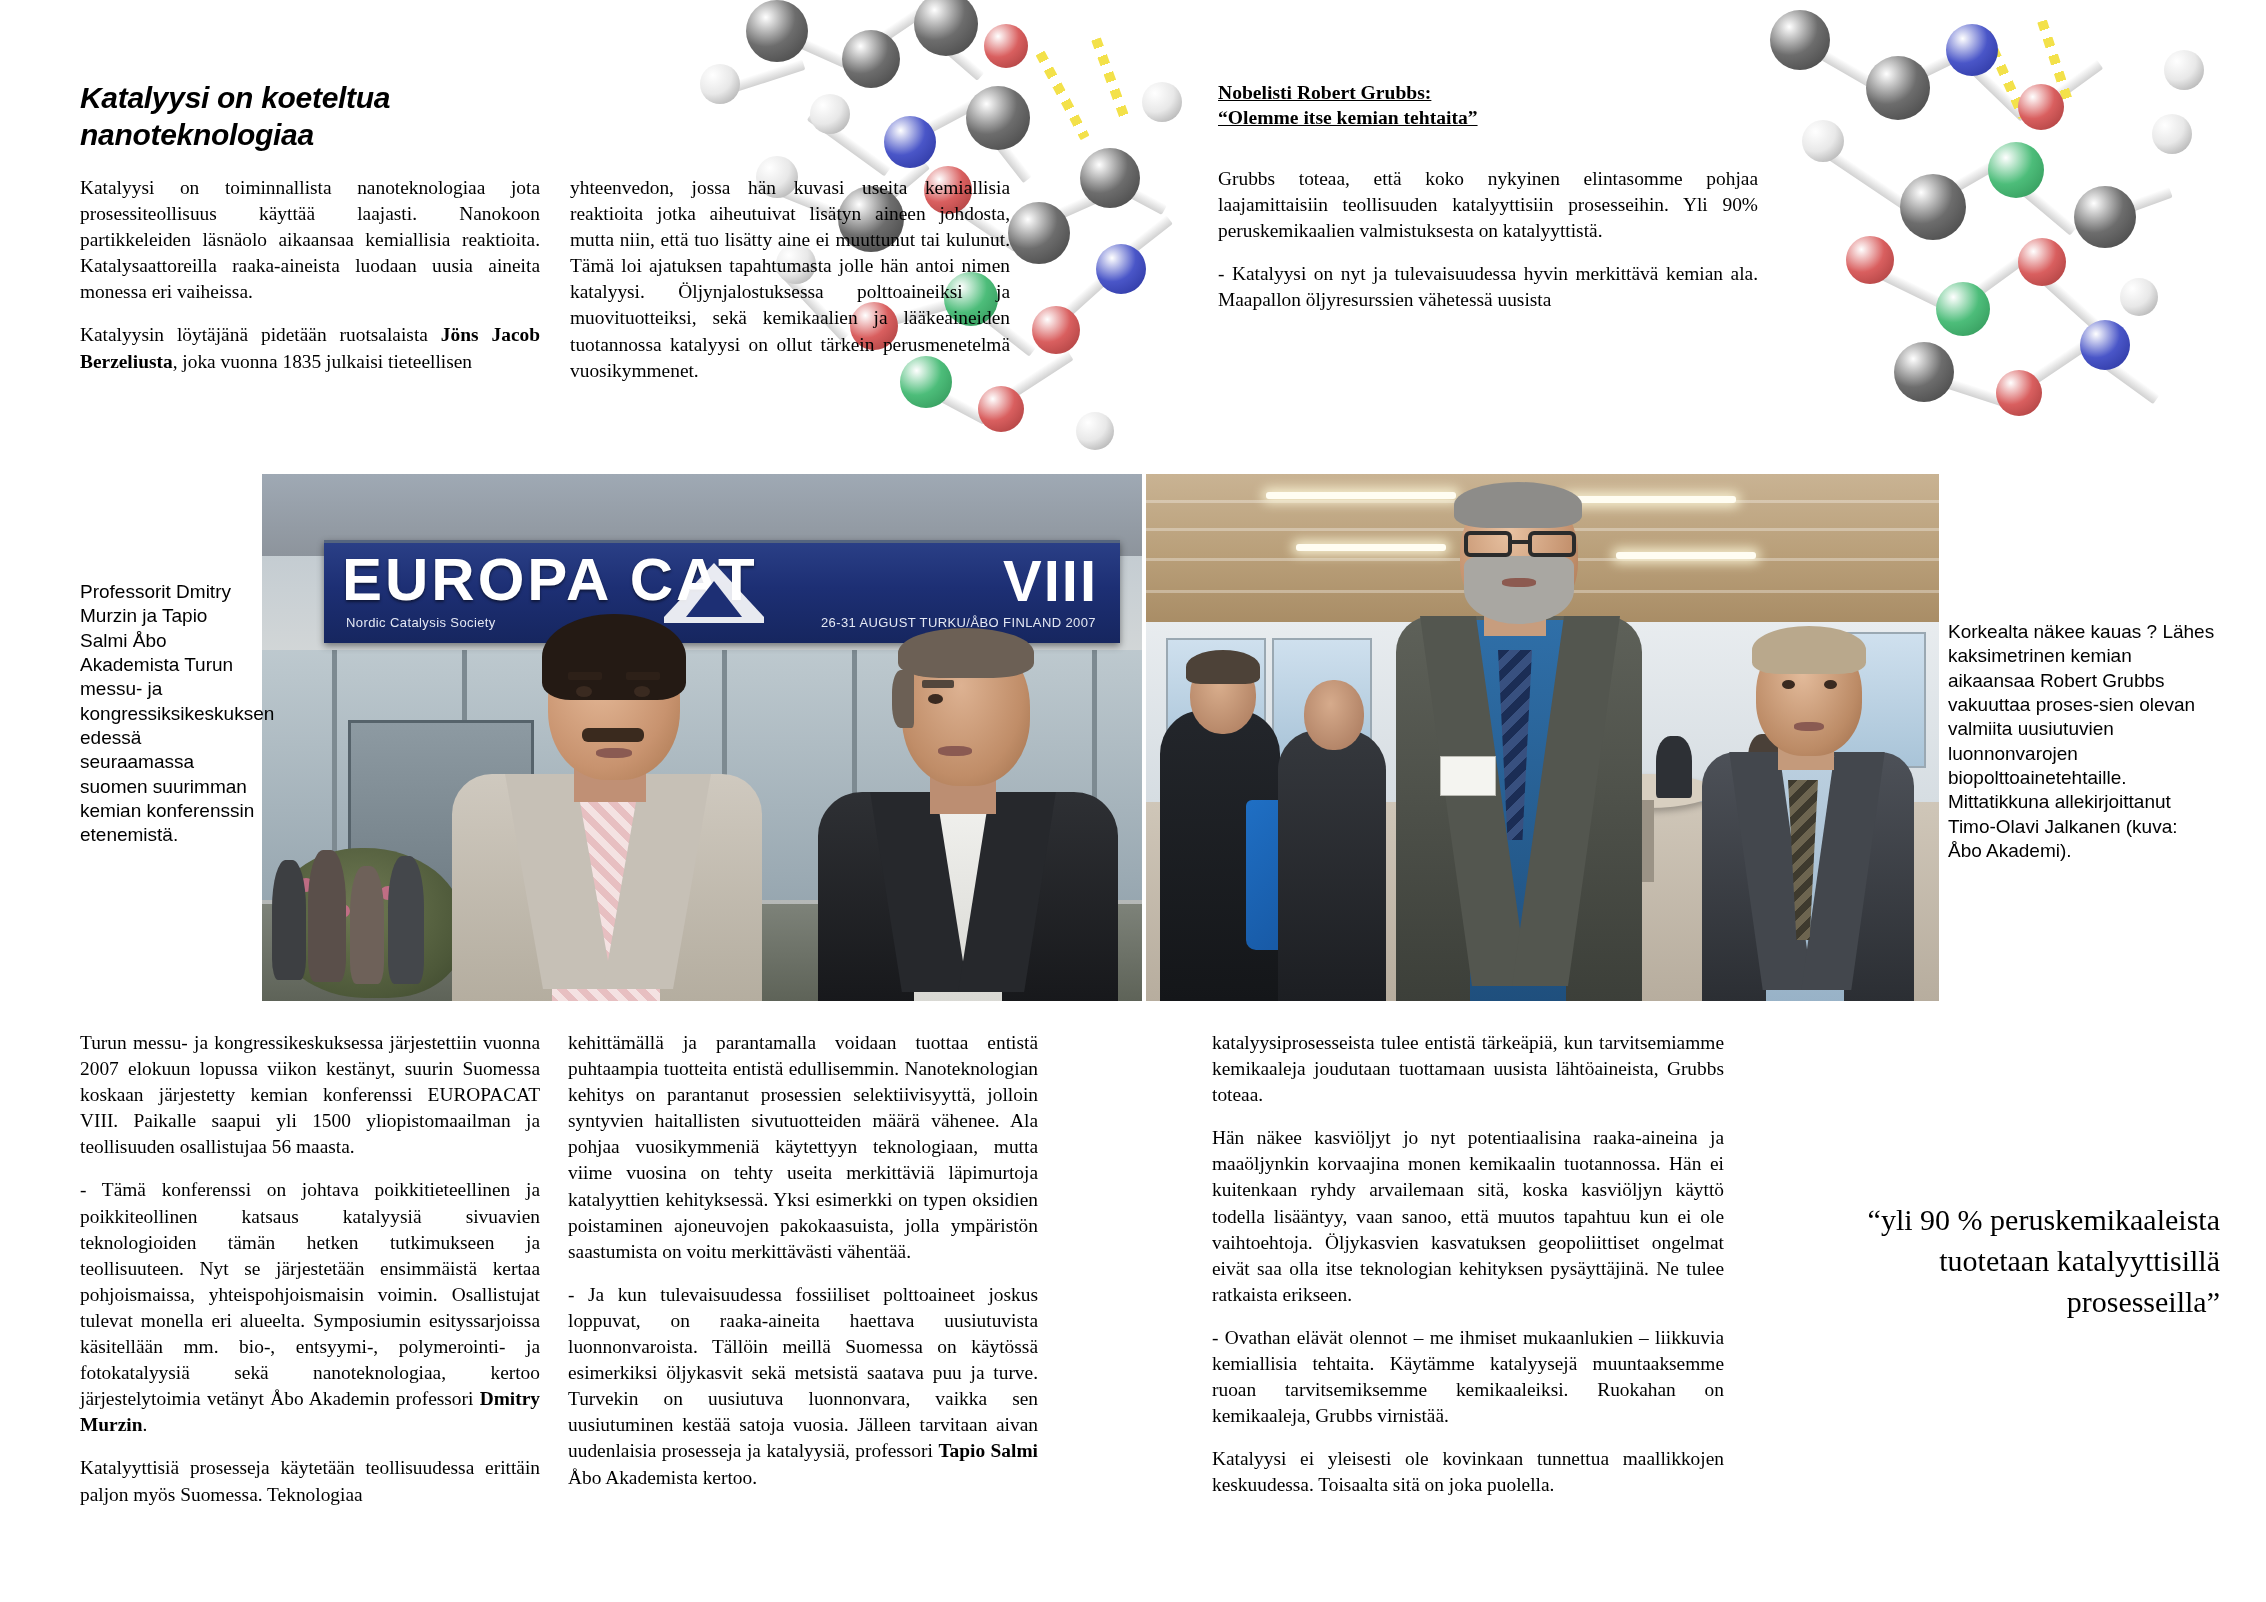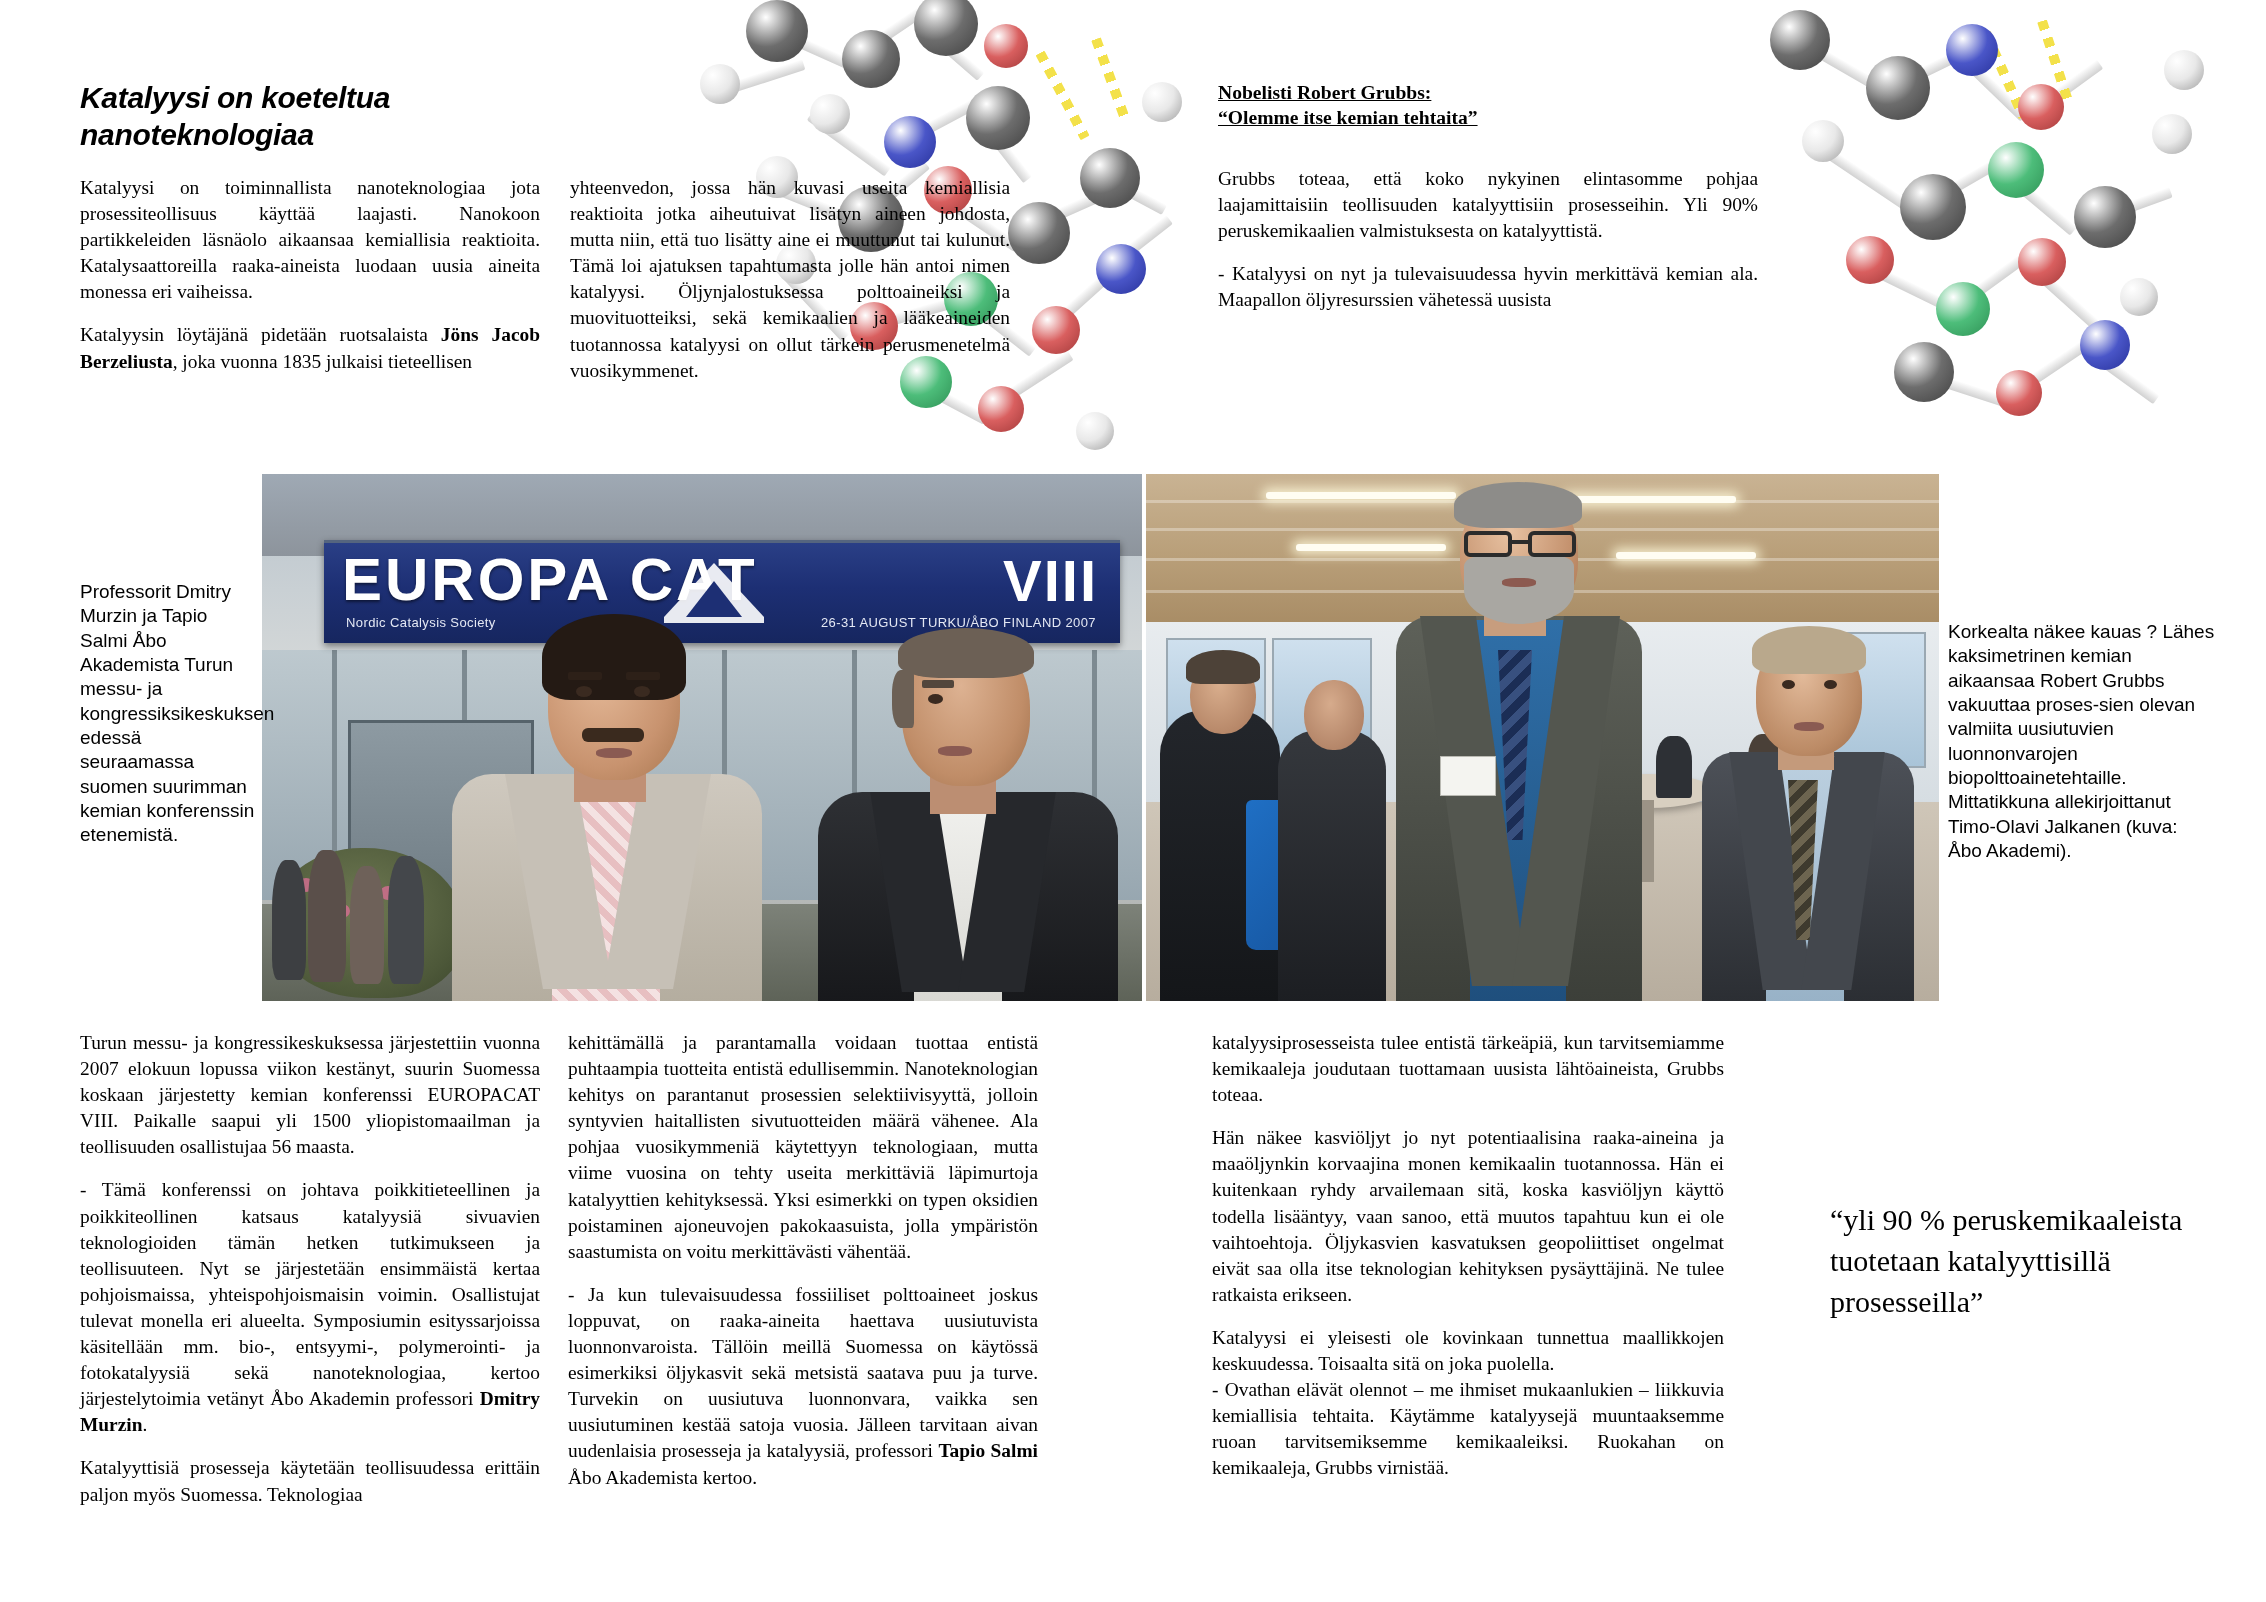--- a/index.html
+++ b/index.html
@@ -87,21 +87,21 @@
     position: absolute;
     font-family: "Liberation Sans", sans-serif;
     font-size: 19px;
     line-height: 1.28;
   }
   .pullquote {
     position: absolute;
     font-family: "Liberation Serif", serif;
     font-size: 30px;
     line-height: 1.36;
-    text-align: left;
+    text-align: right;
   }
 
   b, strong { font-weight: bold; }
 
   
   .photo {
     position: absolute;
     overflow: hidden;
   }
 
@@ -494,19 +494,19 @@
   </div>
 
   <div class="body-col" style="left:568px; top:1030px; width:470px;">
     <p>kehittämällä ja parantamalla voidaan tuottaa entistä puhtaampia tuotteita entistä edullisemmin. Nanoteknologian kehitys on parantanut prosessien selektiivisyyttä, jolloin syntyvien haitallisten sivutuotteiden määrä vähenee. Ala pohjaa vuosikymmeniä käytettyyn teknologiaan, mutta viime vuosina on tehty useita merkittäviä läpimurtoja katalyyttien kehityksessä. Yksi esimerkki on typen oksidien poistaminen ajoneuvojen pakokaasuista, jolla ympäristön saastumista on voitu merkittävästi vähentää.</p>
     <p><span>- Ja kun tulevaisuudessa fossiiliset polttoaineet joskus loppuvat, on raaka-aineita haettava uusiutuvista luonnonvaroista. Tällöin meillä Suomessa on käytössä esimerkiksi öljykasvit sekä metsistä saatava puu ja turve. Turvekin on uusiutuva luonnonvara, vaikka sen uusiutuminen kestää satoja vuosia. Jälleen tarvitaan aivan uudenlaisia prosesseja ja katalyysiä, professori </span><b>Tapio Salmi</b><span> Åbo Akademista kertoo.</span></p>
   </div>
 
   <div class="body-col" style="left:1212px; top:1030px; width:512px;">
     <p>katalyysiprosesseista tulee entistä tärkeäpiä, kun tarvitsemiamme kemikaaleja joudutaan tuottamaan uusista lähtöaineista, Grubbs toteaa.</p>
     <p>Hän näkee kasviöljyt jo nyt potentiaalisina raaka-aineina ja maaöljynkin korvaajina monen kemikaalin tuotannossa. Hän ei kuitenkaan ryhdy arvailemaan sitä, koska kasviöljyn käyttö todella lisääntyy, vaan sanoo, että muutos tapahtuu kun ei ole vaihtoehtoja.   Öljykasvien kasvatuksen geopoliittiset ongelmat  eivät saa olla itse teknologian kehityksen pysäyttäjinä. Ne tulee ratkaista erikseen.</p>
+    <p>- Ovathan elävät olennot – me ihmiset mukaanlukien – liikkuvia kemiallisia tehtaita. Käytämme katalyysejä muuntaaksemme ruoan tarvitsemiksemme kemikaaleiksi. Ruokahan on kemikaaleja, Grubbs virnistää.</p>
     <p style="margin-bottom:0;">Katalyysi ei yleisesti ole kovinkaan tunnettua maallikkojen keskuudessa. Toisaalta sitä on joka puolella.</p>
-    <p>- Ovathan elävät olennot – me ihmiset mukaanlukien – liikkuvia kemiallisia tehtaita. Käytämme katalyysejä muuntaaksemme ruoan tarvitsemiksemme kemikaaleiksi. Ruokahan on kemikaaleja, Grubbs virnistää.</p>
   </div>
 
   <div class="pullquote" style="left:1830px; top:1200px; width:390px;">“yli 90 % peruskemikaaleista tuotetaan katalyyttisillä prosesseilla”</div>
 
 </div>
 
 </body></html>

